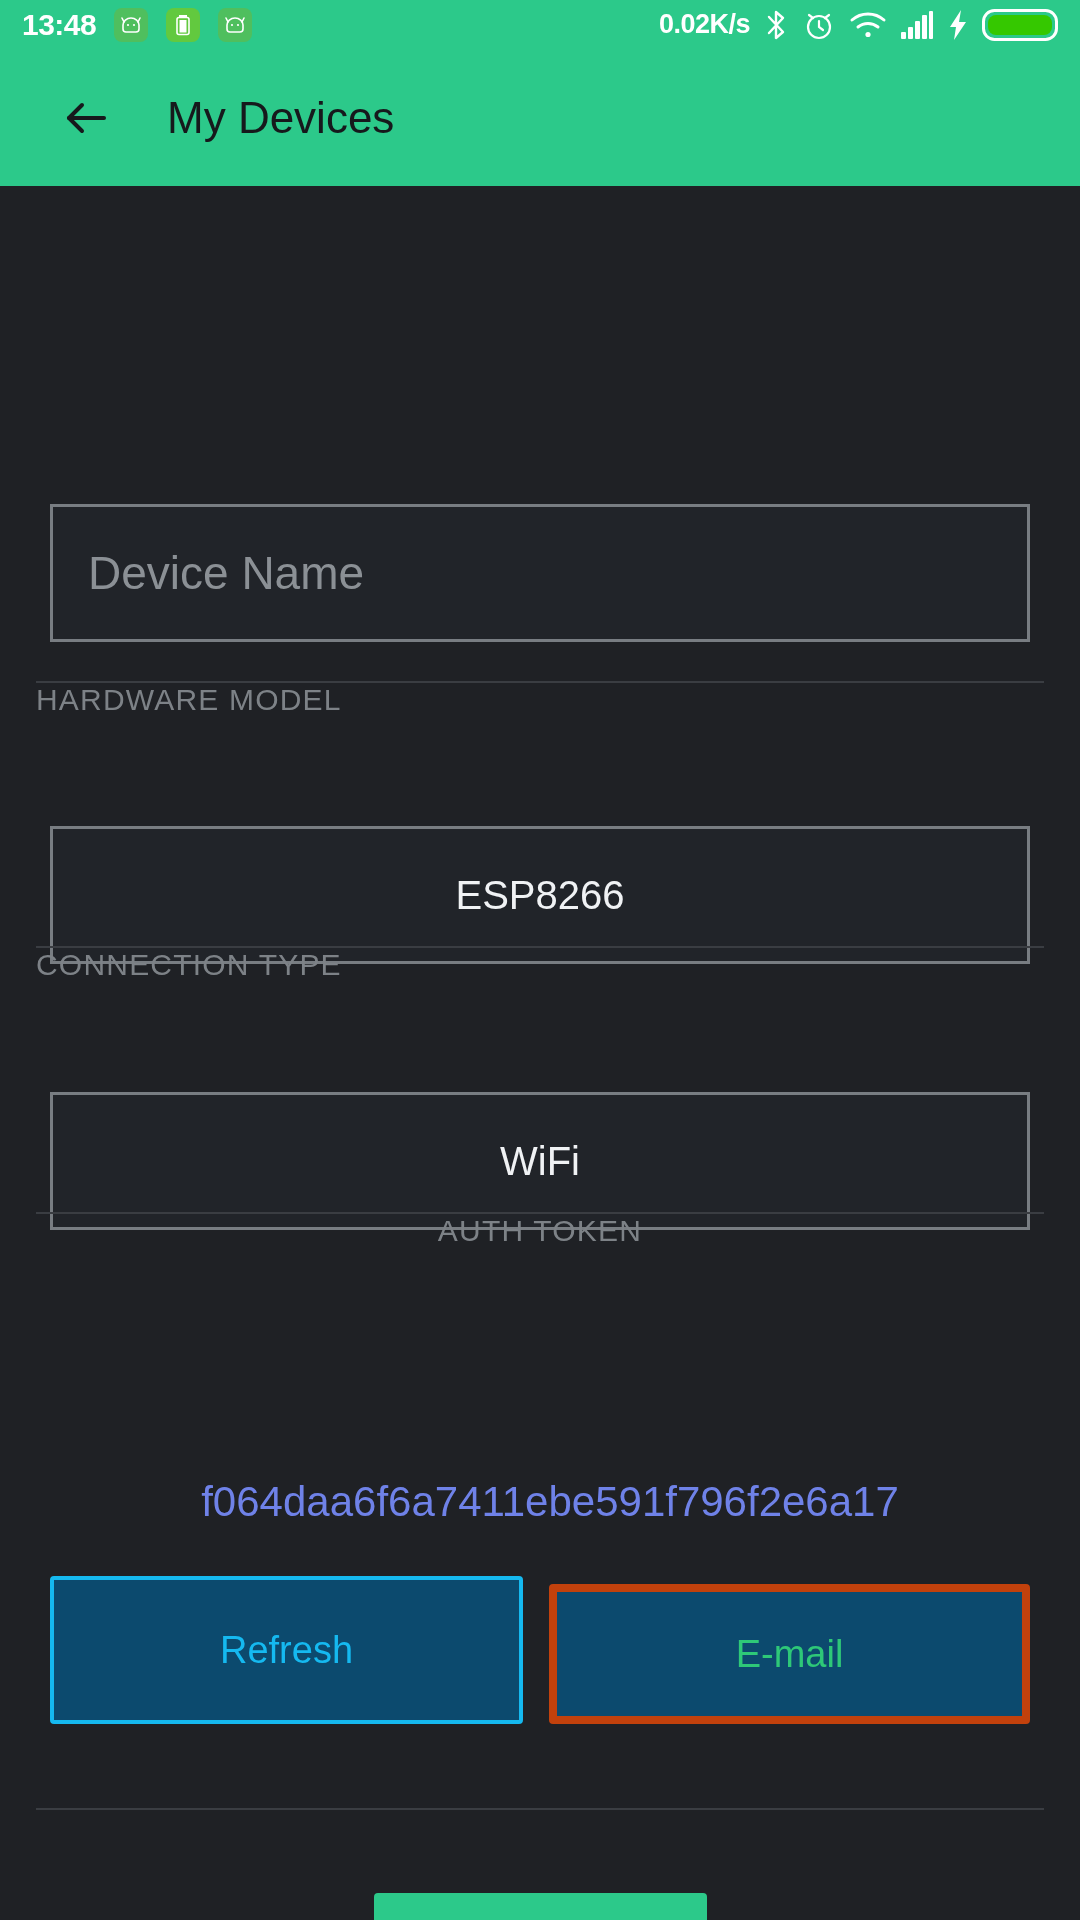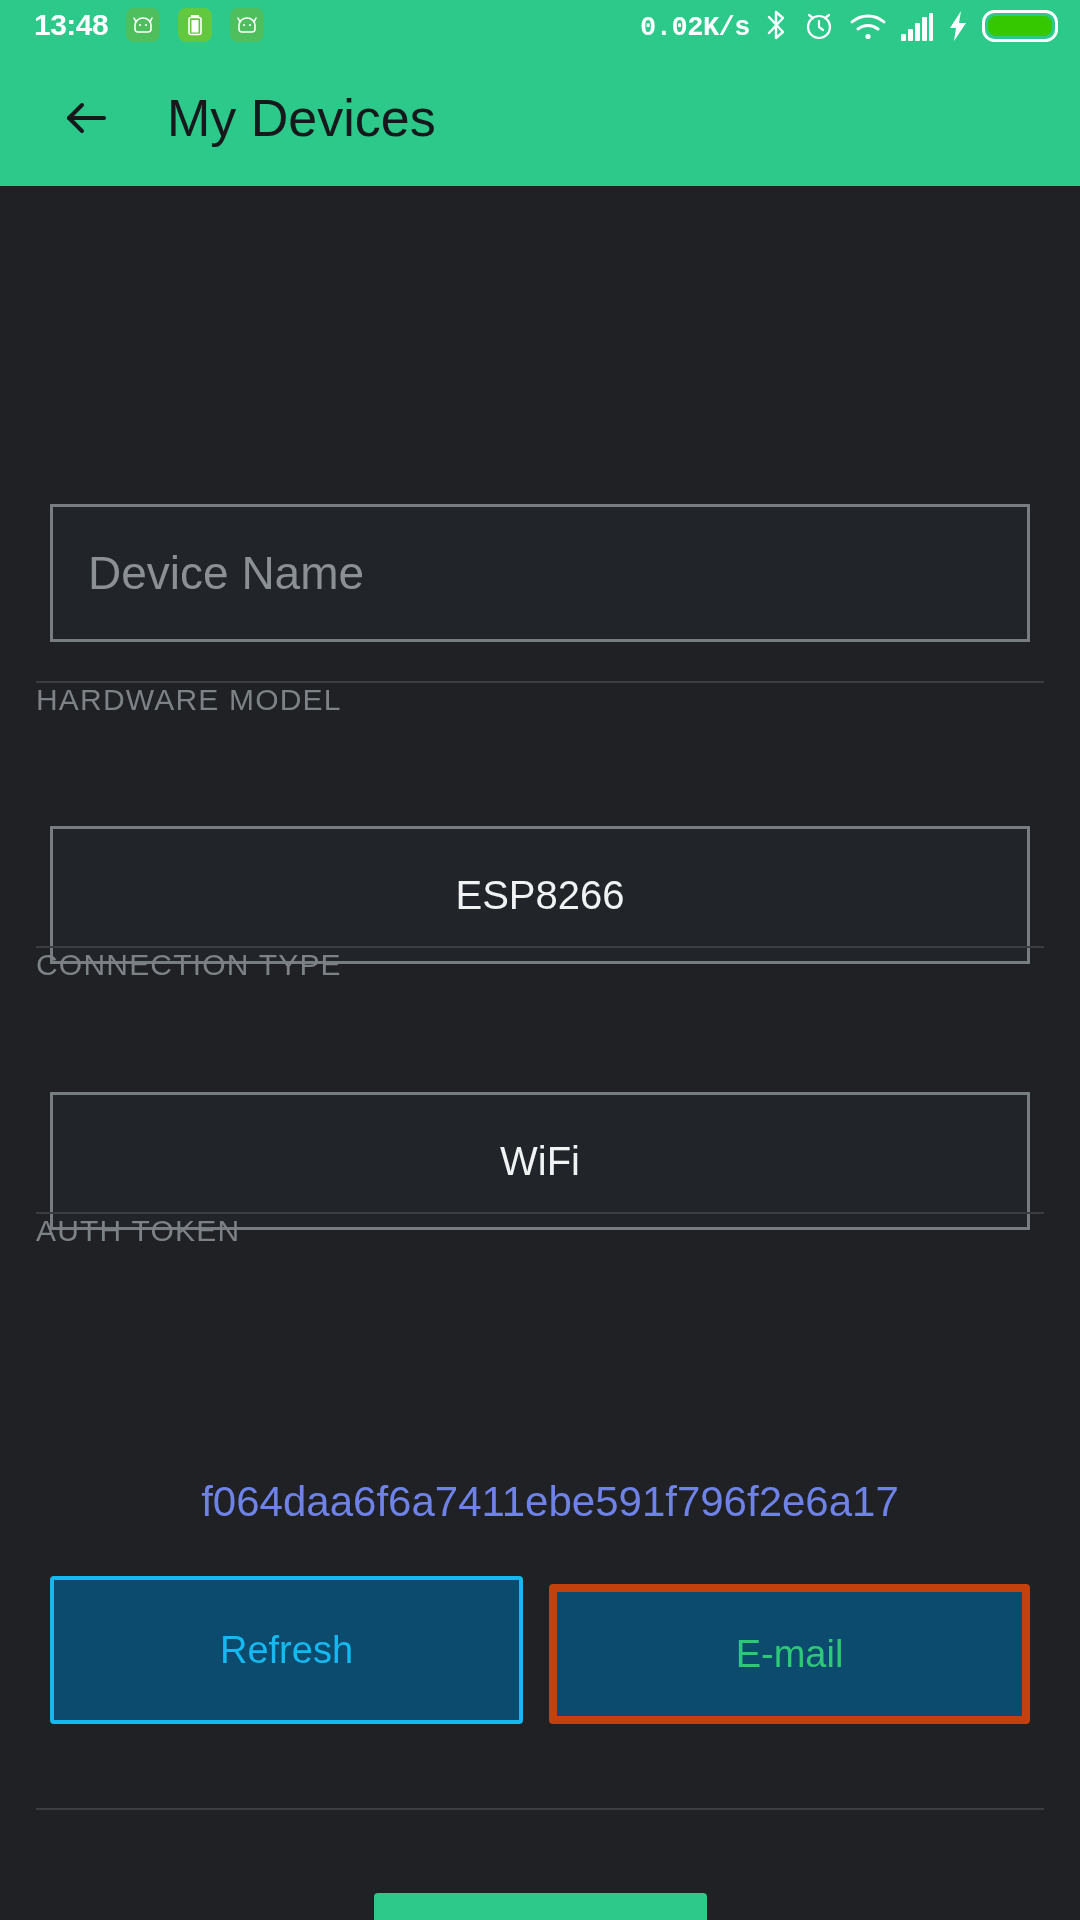--- a/index.html
+++ b/index.html
@@ -11,54 +11,54 @@
   }
 
   
   .status-bar{
     position:relative;
     width:1080px; height:49px;
     background:#2CC98A;
     display:flex; align-items:center;
     padding:0 22px;
   }
-  .sb-left{ display:flex; align-items:center; gap:18px;margin-left:12px; }
+  .sb-left{ display:flex; align-items:center; gap:18px; }
   .sb-time{
     color:#ffffff; font-size:30px; font-weight:bold;
     letter-spacing:-0.5px; line-height:1;
   }
   .notif-chip{
     width:34px; height:34px; border-radius:8px;
     background:#4FBF5E;
     display:flex; align-items:center; justify-content:center;
   }
   .notif-chip.bright{ background:#62C93F; }
   .sb-right{
-    margin-left:auto; display:flex; align-items:flex-end; gap:13px;font-family:Liberation Mono, monospace;
+    margin-left:auto; display:flex; align-items:center; gap:13px;
   }
   .sb-speed{
     color:#ffffff; font-size:27px; font-weight:bold; line-height:1;
     letter-spacing:-0.5px;
   }
   .sb-icon{ display:flex; align-items:center; }
 
   
   .app-bar{
     width:1080px; height:137px;
     background:#2CC98A;
     display:flex; align-items:center;
     padding-left:48px;
   }
   .back-btn{
     width:76px; height:76px;
     display:flex; align-items:center; justify-content:center;
     flex:0 0 auto;
   }
   .app-title{
-    color:#16191c; font-size:52px; font-weight:400;
+    color:#16191c; font-size:44px; font-weight:400;
     margin-left:43px; letter-spacing:0px;
   }
 
   
   .content{
     width:896px;
     height:1734px;
     background:#1f2125;
     position:relative;
     padding-left:48px;
@@ -241,21 +241,21 @@
   </div>
 
   <div class="section" style="top:760px;">
     <div class="divider"></div>
     <div class="section-label">CONNECTION TYPE</div>
   </div>
   <div class="field-box select" style="top:906px;">
     <span class="select-value">WiFi</span>
   </div>
 
-  <div class="section" style="top:1026px;">
+  <div class="section" style="top:1026px;text-align:center;">
     <div class="divider"></div>
     <div class="section-label">AUTH TOKEN</div>
   </div>
 
   <div class="token">f064daa6f6a7411ebe591f796f2e6a17</div>
 
   <div class="btn-row">
     <div class="outline-btn refresh">Refresh</div>
     <div class="outline-btn email">E-mail</div>
   </div>

